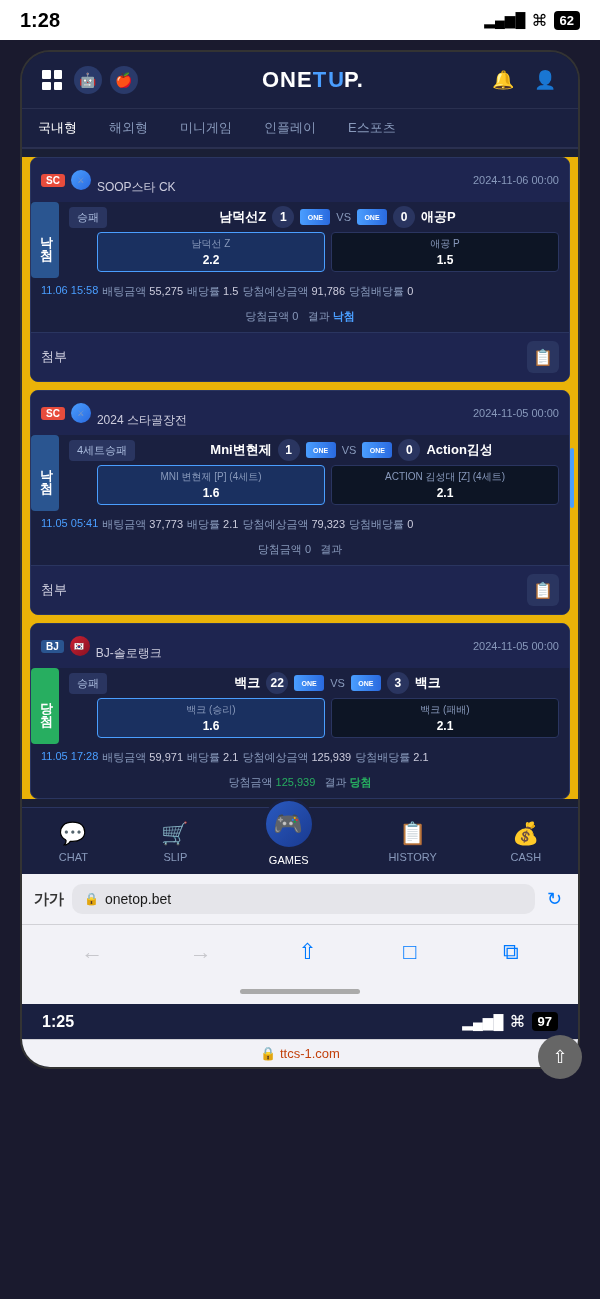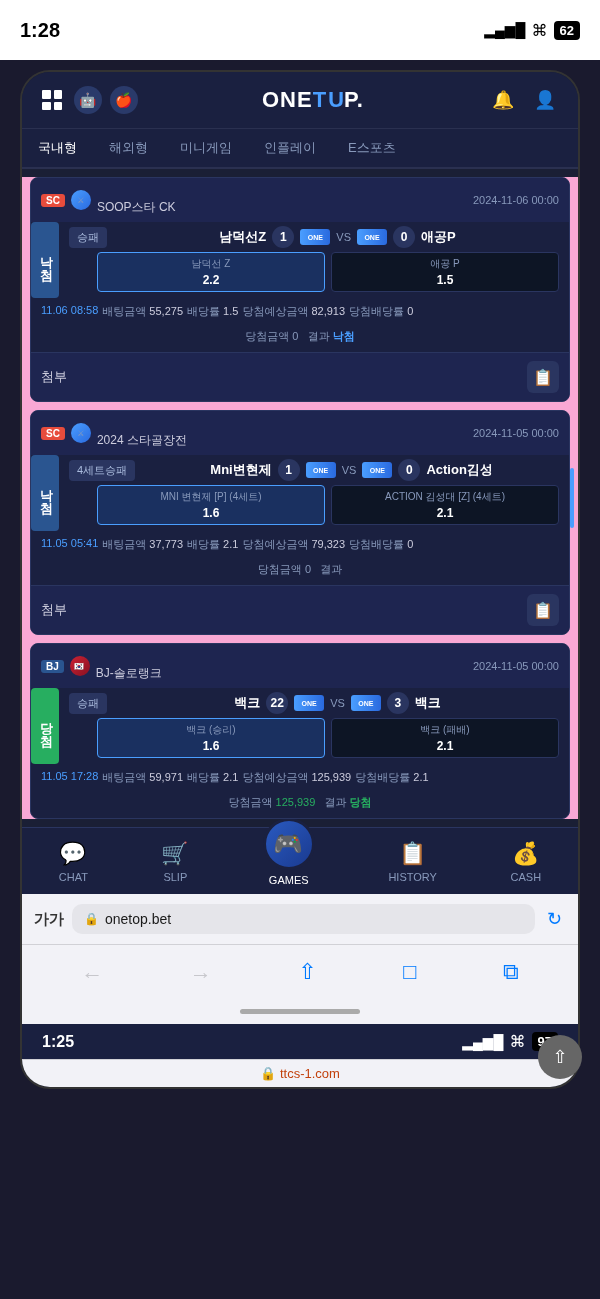--- a/index.html
+++ b/index.html
@@ -13,21 +13,21 @@
       overflow-x: hidden;
     }
 
     
     .status-bar {
       background: #fff;
       display: flex;
       justify-content: space-between;
       align-items: center;
       padding: 8px 20px 8px 20px;
-      height: 60px;
+      height: 40px;
     }
     .status-time {
       font-size: 20px;
       font-weight: 700;
       color: #000;
     }
     .status-icons {
       display: flex;
       align-items: center;
       gap: 6px;
@@ -119,21 +119,21 @@
       border-bottom: 2px solid transparent;
       margin-bottom: -2px;
     }
     .nav-tab.active {
       color: #fff;
       border-bottom: 2px solid #4a9eff;
     }
 
     
     .main-content {
-      background: #f9a8d4;
+      background: #eab308;
       padding: 0;
     }
 
     
     .bet-card {
       background: #1a2040;
       margin: 8px 8px;
       border-radius: 8px;
       overflow: hidden;
       border: 1px solid #2a3560;
@@ -512,24 +512,24 @@
             </div>
             <div class="odds-box">
               <div class="odds-label">애공 P</div>
               <div class="odds-value">1.5</div>
             </div>
           </div>
         </div>
       </div>
 
       <div class="bet-info-row">
-        <span style="color:#4a9eff;">11.06 08:58</span>
+        <span style="color:#4a9eff;">11.06 15:58</span>
         <span class="bet-info-item">배팅금액 <span>55,275</span></span>
         <span class="bet-info-item">배당률 <span>1.5</span></span>
-        <span class="bet-info-item">당첨예상금액 <span>82,913</span></span>
+        <span class="bet-info-item">당첨예상금액 <span>91,786</span></span>
         <span class="bet-info-item">당첨배당률 <span>0</span></span>
       </div>
       <div class="bet-result-row">
         <span>당첨금액 <span>0</span></span>
         &nbsp; 결과 <span class="result-text">낙첨</span>
       </div>
 
       <div class="attach-row">
         <span class="attach-label">첨부</span>
         <div class="attach-icon">📋</div>

